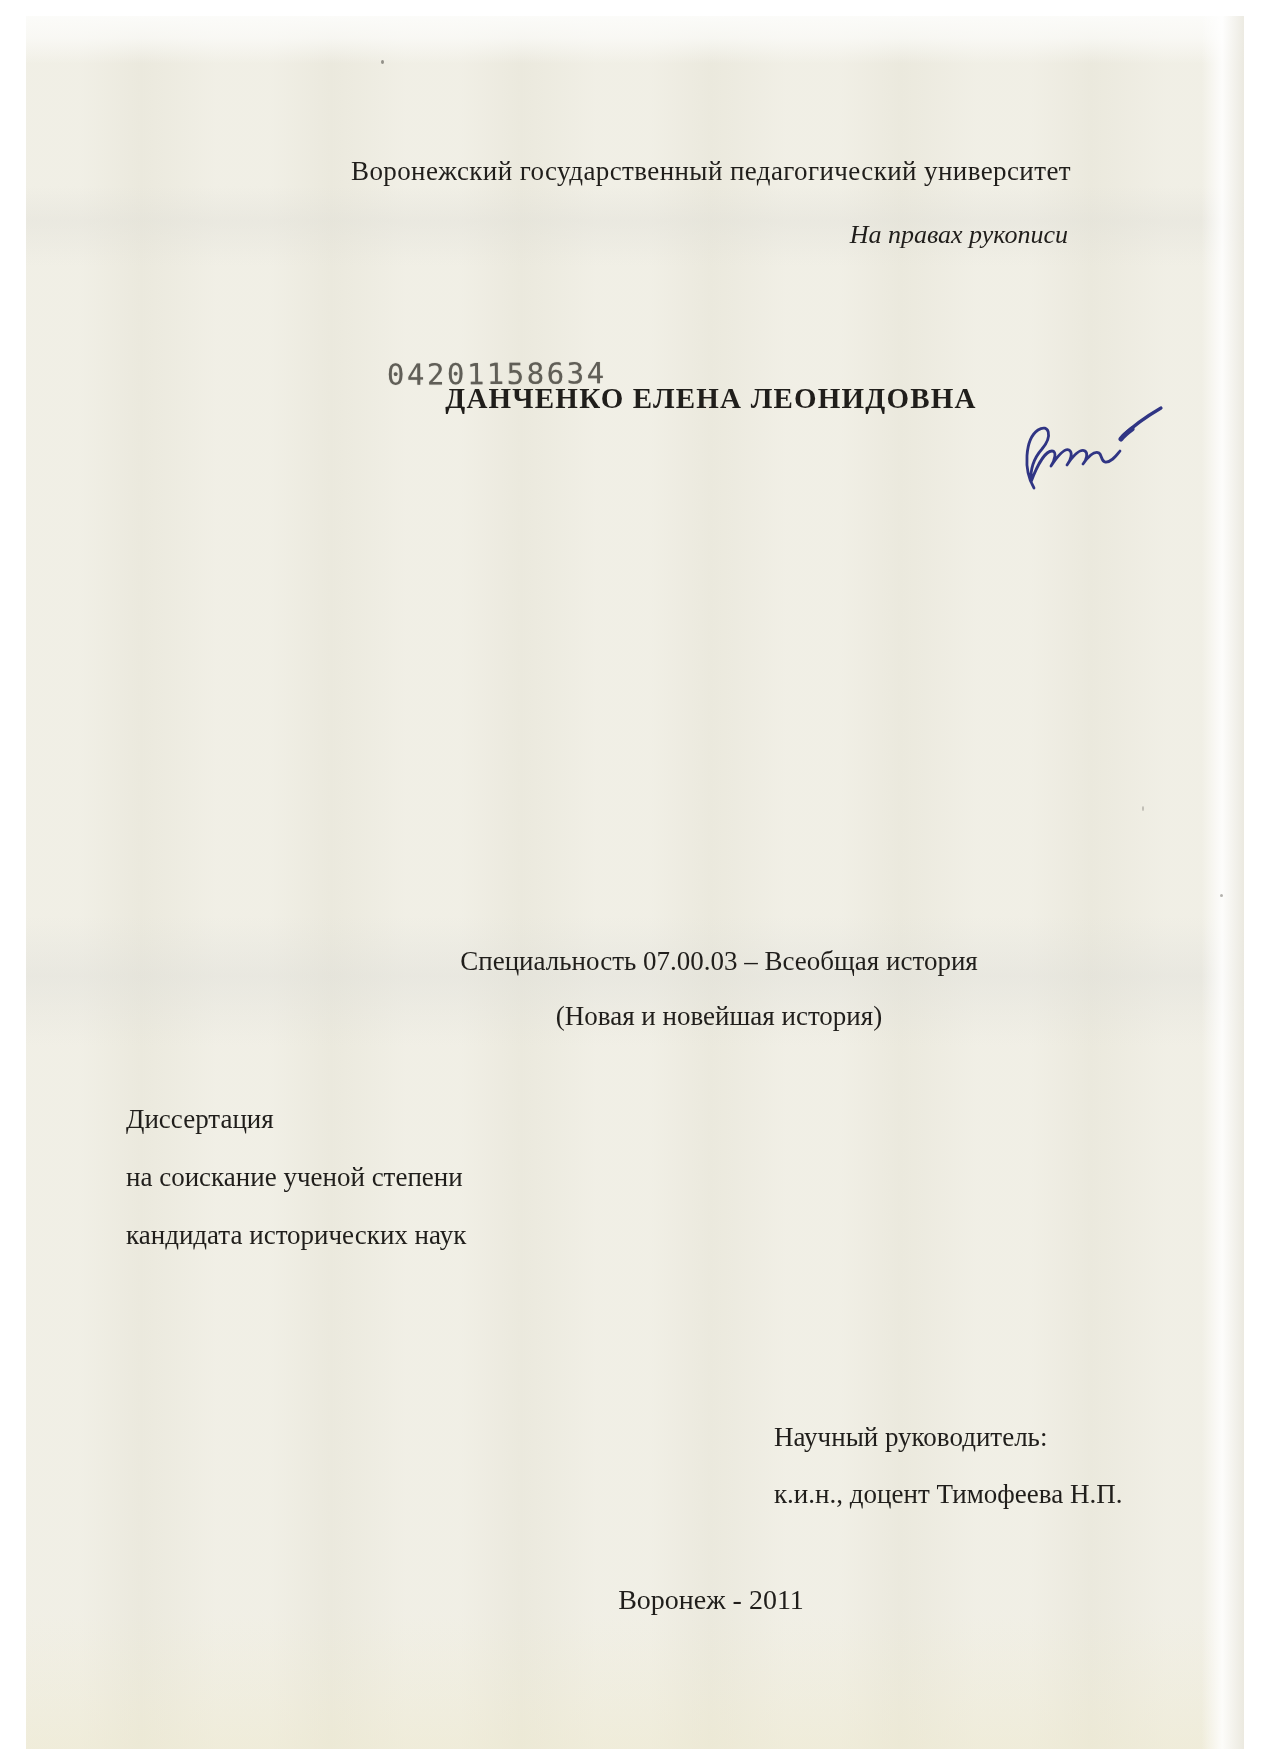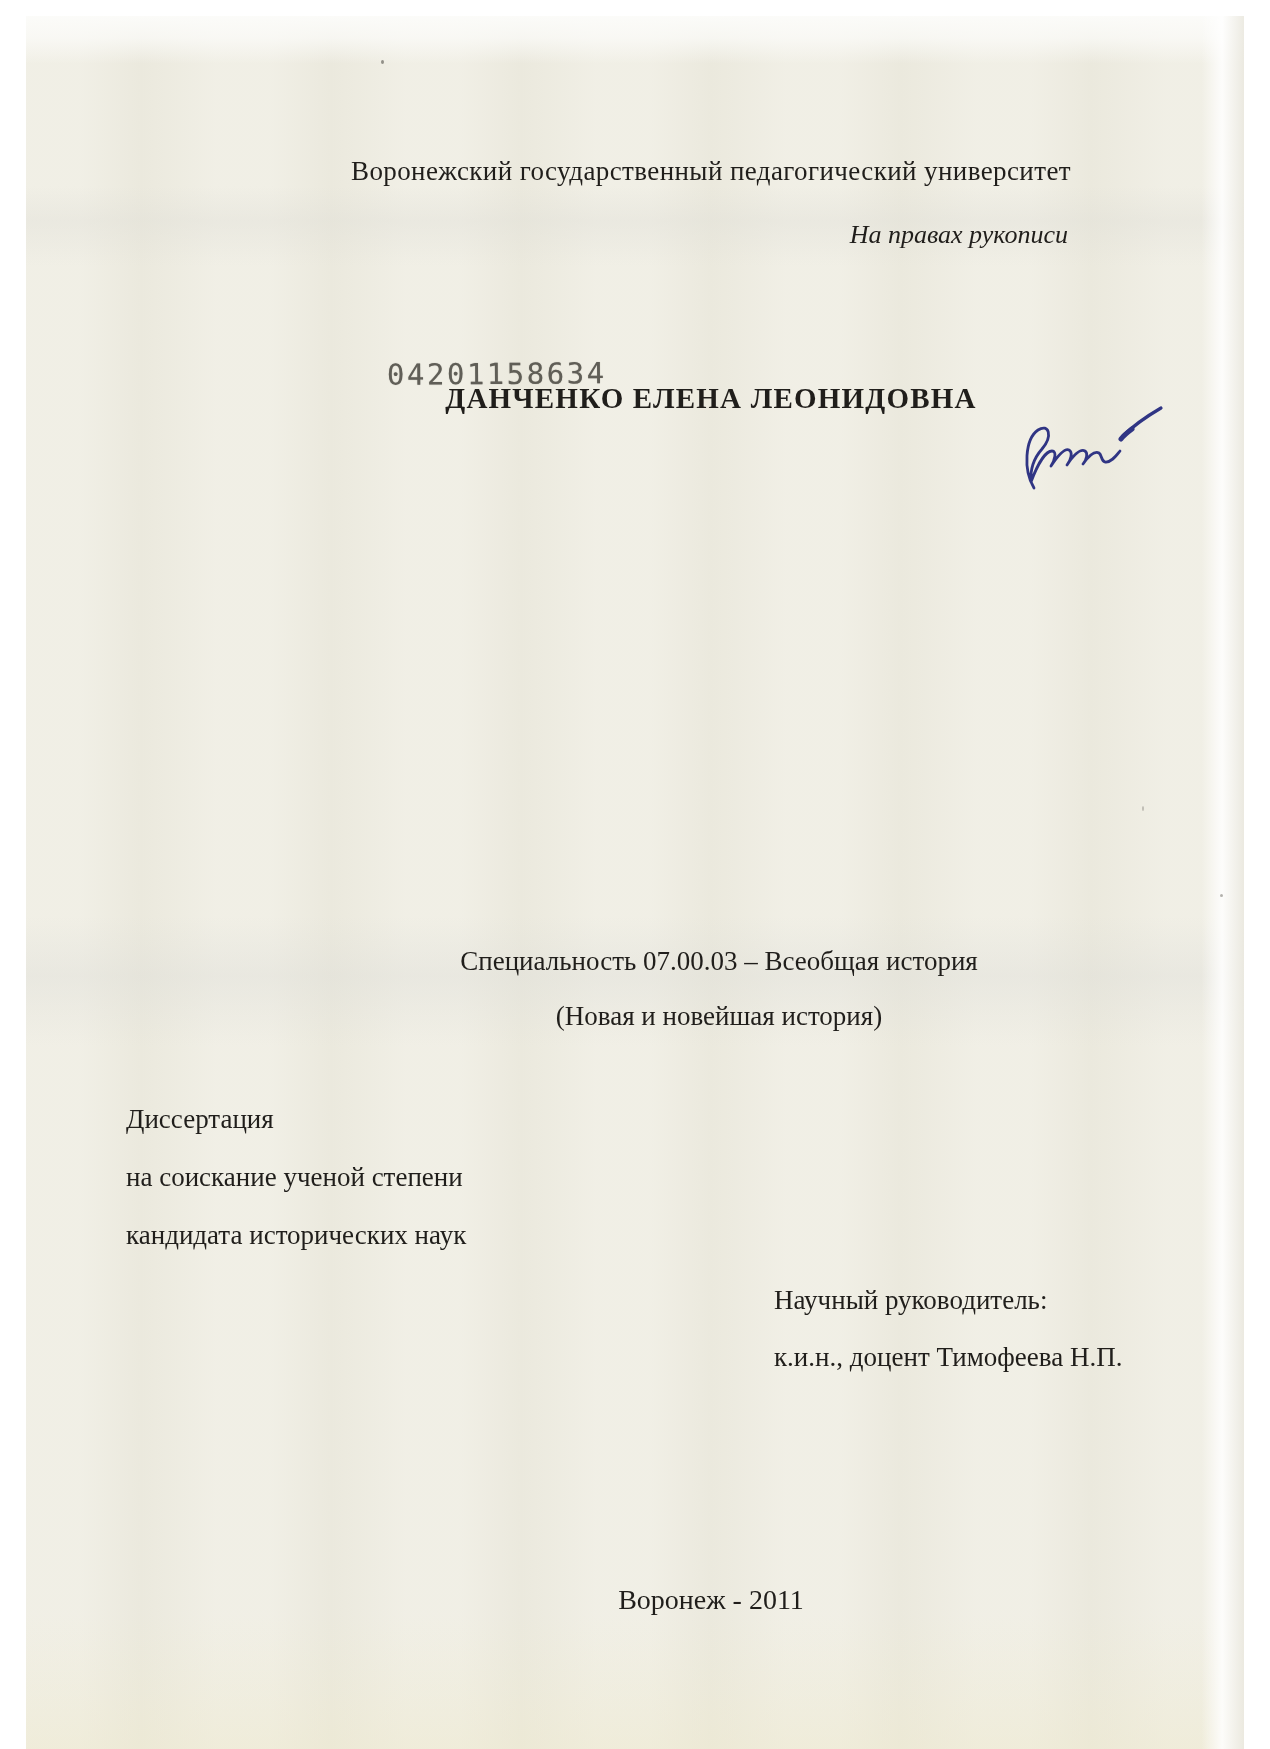--- a/index.html
+++ b/index.html
@@ -44,21 +44,21 @@
     transform:rotate(-.4deg);
   }
   .author-name{top:366px;font-size:29px;font-weight:bold;letter-spacing:1.2px;}
   .signature{position:absolute;left:986px;top:378px;width:162px;height:102px;}
   .title-block{top:560px;left:100px;width:1170px;text-align:center;
     font-size:31px;font-weight:bold;line-height:52px;letter-spacing:.3px;}
   .specialty-block{top:918px;left:108px;width:1170px;text-align:center;
     font-size:27px;line-height:55px;}
   .dissertation-block{top:1074px;left:100px;width:1170px;
     font-size:27px;line-height:58px;}
-  .supervisor-block{top:1256px;left:748px;font-size:27px;line-height:57px;text-align:left;}
+  .supervisor-block{top:1393px;left:748px;font-size:27px;line-height:57px;text-align:left;}
   .footer-cityyear{top:1568px;font-size:28px;}
   .speck{position:absolute;border-radius:50%;background:rgba(70,68,60,.55);}
   .speck-a{left:355px;top:44px;width:3px;height:4px;}
   .speck-b{left:1194px;top:878px;width:3px;height:3px;background:rgba(90,88,80,.45);}
   .speck-c{left:1116px;top:790px;width:2px;height:5px;background:rgba(100,98,92,.35);}
   .block-line{display:block;}
 </style>
 </head>
 <body>
 

